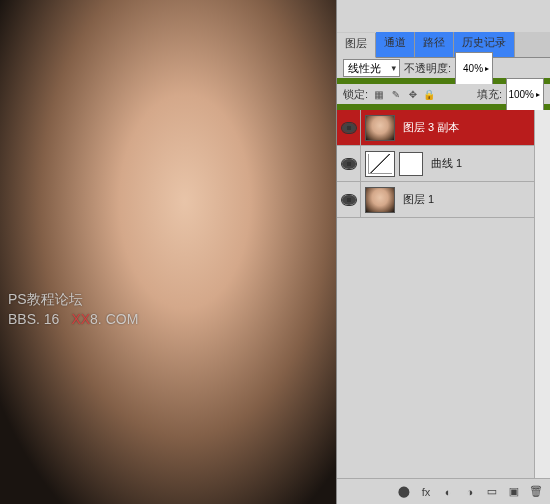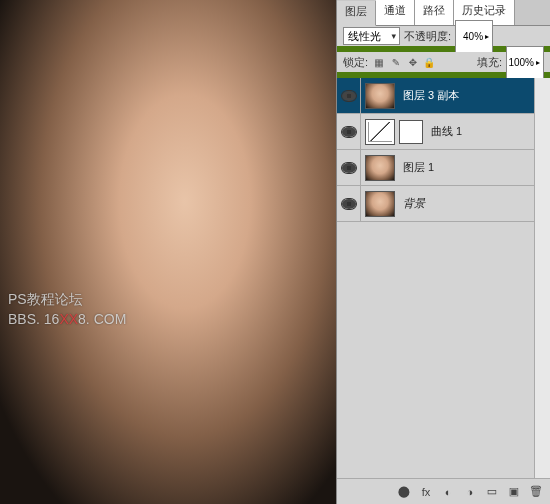--- a/index.html
+++ b/index.html
@@ -1,35 +1,35 @@
 <!DOCTYPE html>
 <html><head>
 <meta charset="utf-8">
 <style>
 * { margin: 0; padding: 0; box-sizing: border-box; }
 body { font-family: "Microsoft YaHei", Arial, sans-serif; font-size: 11px; background: #535353; width: 550px; height: 504px; display: flex; }
 .canvas { width: 336px; height: 504px; background: #2a2a2a; position: relative; overflow: hidden; }
 .photo { width: 100%; height: 100%; background: radial-gradient(ellipse at 55% 40%, #e8c4a8 0%, #d4a88a 25%, #836048 55%, #1a1410 85%); position: relative; }
 .watermark { position: absolute; left: 8px; top: 290px; color: rgba(220,220,220,0.85); font-size: 14px; font-family: Arial; line-height: 1.4; text-shadow: 0 0 2px rgba(0,0,0,0.5); }
-.watermark .red { color: #d04040; }
+.watermark .red { color: #d04040; margin-left: 12px; }
 .panel { flex: 1; background: #d4d4d4; border-left: 1px solid #888; display: flex; flex-direction: column; }
-.tabs { display: flex; background: #c8c8c8; border-bottom: 1px solid #888; height: 26px; }
-.tab { padding: 3px 8px; font-size: 11px; color: #333; border-right: 1px solid #999; background: #ffffff; cursor: pointer; }
+.tabs { display: flex; background: #c8c8c8; border-bottom: 1px solid #888; height: 26px; margin-top: 32px; }
+.tab { padding: 3px 8px; font-size: 11px; color: #333; border-right: 1px solid #999; background: #3b82f6; cursor: pointer; }
 .tab.active { background: #d4d4d4; border-bottom: 1px solid #d4d4d4; position: relative; top: 1px; }
 .controls-row { display: flex; align-items: center; padding: 4px 6px; background: #d4d4d4; border-bottom: 6px solid #4d7c0f; height: 26px; gap: 4px; }
 .select { background: #fff; border: 1px solid #888; padding: 1px 18px 1px 4px; font-size: 11px; position: relative; height: 18px; display: flex; align-items: center; }
 .select::after { content: "▾"; position: absolute; right: 3px; font-size: 9px; color: #333; }
 .label { color: #333; font-size: 11px; }
 .pct-input { background: #fff; border: 1px solid #888; width: 38px; height: 33px; padding: 8px 3px; font-size: 10px; display: flex; align-items: center; justify-content: flex-end; }
 .pct-input .arrow { margin-left: 2px; font-size: 8px; }
 .lock-icons { display: flex; gap: 3px; align-items: center; }
 .icon-sq { width: 14px; height: 14px; display: flex; align-items: center; justify-content: center; font-size: 10px; color: #555; }
 .layers { flex: 1; background: #d4d4d4; overflow-y: auto; }
 .layer { display: flex; align-items: center; height: 36px; border-bottom: 1px solid #aaa; background: #d4d4d4; }
-.layer.selected { background: #0c4a6e; color: #fff; justify-content: space-between; }
+.layer.selected { background: #b91c1c; color: #fff; justify-content: space-between; }
 .eye-col { width: 24px; height: 100%; border-right: 1px solid #aaa; display: flex; align-items: center; justify-content: center; }
 .eye { width: 14px; height: 10px; background: radial-gradient(circle, #333 25%, transparent 30%), linear-gradient(#444,#444); border-radius: 50%; position: relative; }
 .eye::before { content: ""; position: absolute; inset: -1px; border: 1px solid #333; border-radius: 50% / 60%; }
 .thumb { width: 30px; height: 26px; margin: 0 4px; border: 1px solid #555; background: #888; display: flex; align-items: center; justify-content: center; font-size: 8px; overflow: hidden; }
 .thumb.face { background: radial-gradient(ellipse at 50% 40%, #e8c4a8 0%, #d4a88a 40%, #836048 70%, #1a1410 100%); }
 .thumb.checker { background: repeating-conic-gradient(#fff 0 25%, #ccc 0 50%) 0 0/8px 8px; }
 .thumb.curves { background: #fff; position: relative; }
 .thumb.curves::after { content: ""; position: absolute; inset: 2px; border-left: 1px solid #999; border-bottom: 1px solid #999; background: linear-gradient(135deg, transparent 47%, #333 48%, #333 50%, transparent 51%); }
 .mask-thumb { width: 24px; height: 24px; border: 1px solid #555; background: #fff; margin-right: 4px; }
 .layer-name { flex: 1; font-size: 11px; padding-left: 4px; }
@@ -103,27 +103,20 @@
         <div class="mask-thumb"></div>
         <div class="layer-name">曲线 1</div>
       </div>
       <div class="layer">
         <div class="eye-col">
             <div class="eye"></div>
           </div>
         <div class="thumb face"></div>
         <div class="layer-name">图层 1</div>
       </div>
-      <div class="layer">
-        <div class="eye-col">
-            <div class="eye"></div>
-          </div>
-        <div class="thumb face"></div>
-        <div class="layer-name bg-italic">背景</div>
-      </div>
     </div>
     <div class="scrollbar-v"></div>
   </div>
 
   <div class="bottom-bar">
     <div class="btn-icon">⬤</div>
     <div class="btn-icon">fx</div>
     <div class="btn-icon">◐</div>
     <div class="btn-icon">◑</div>
     <div class="btn-icon">▭</div>

